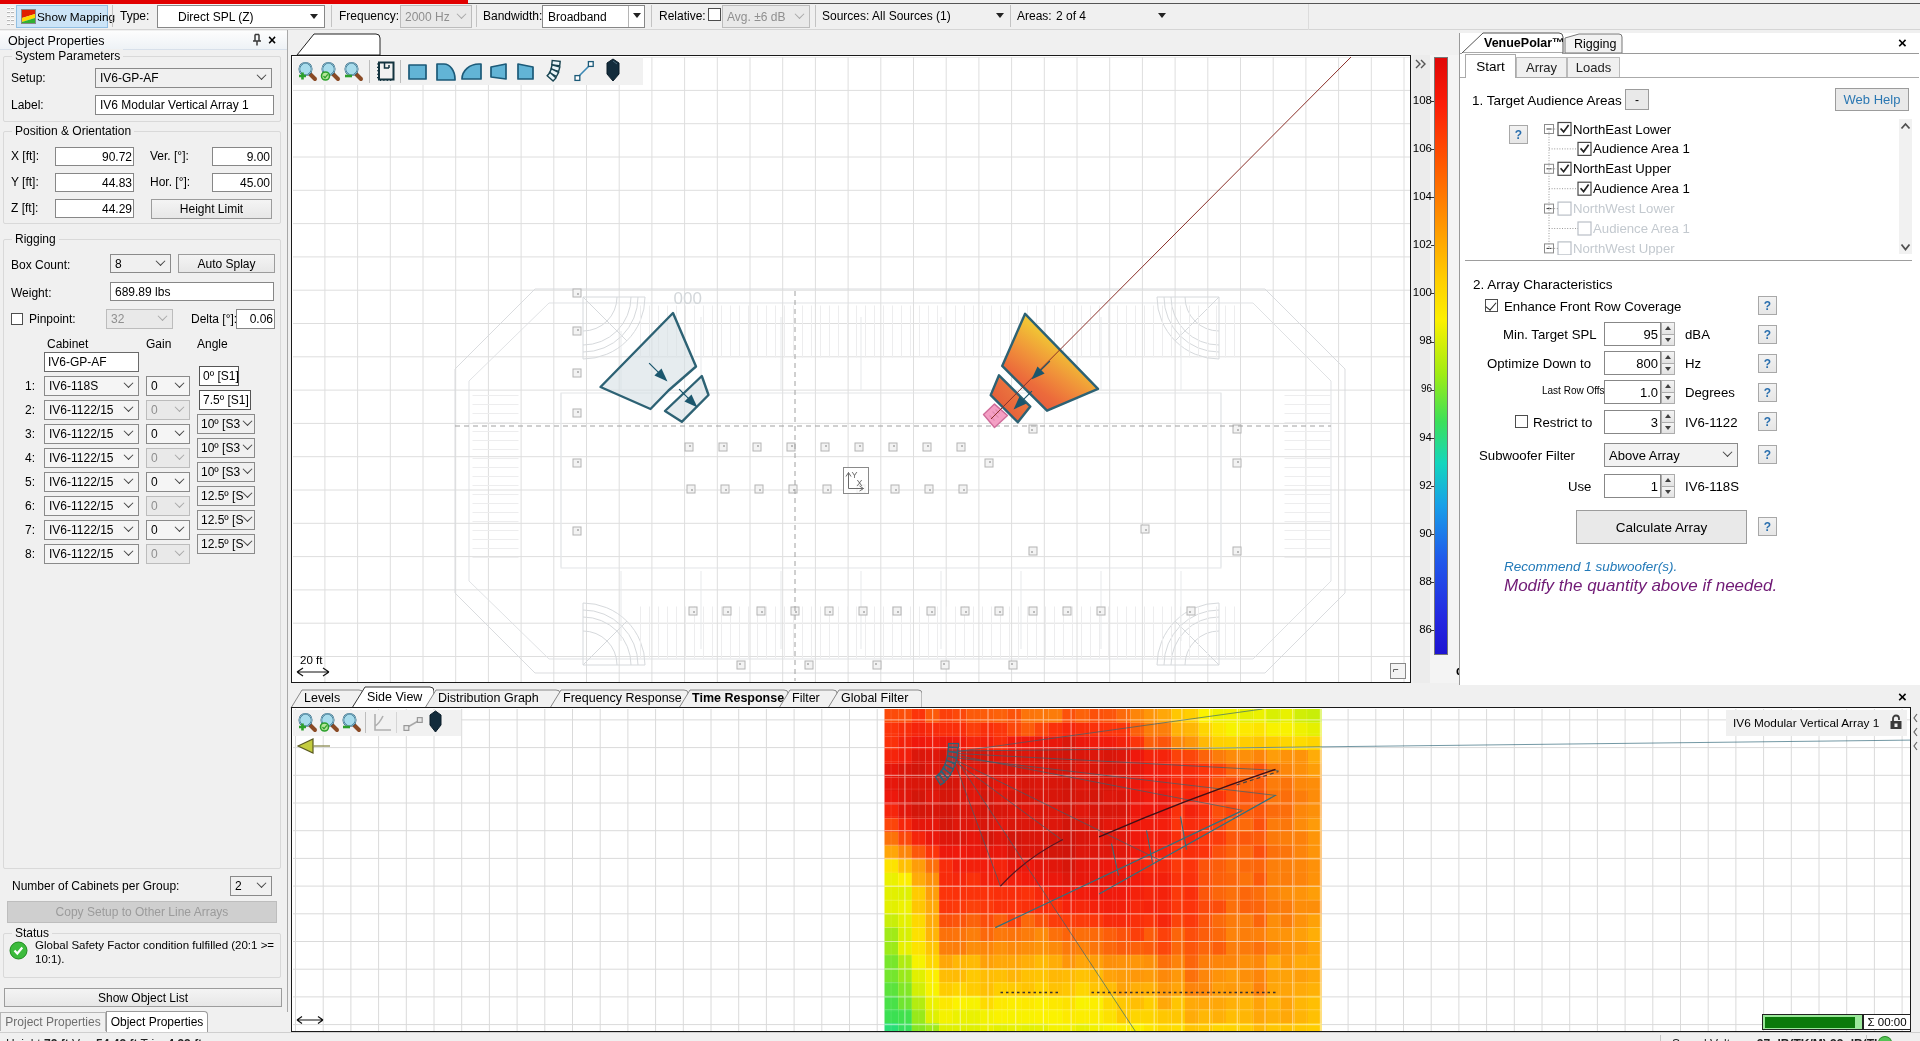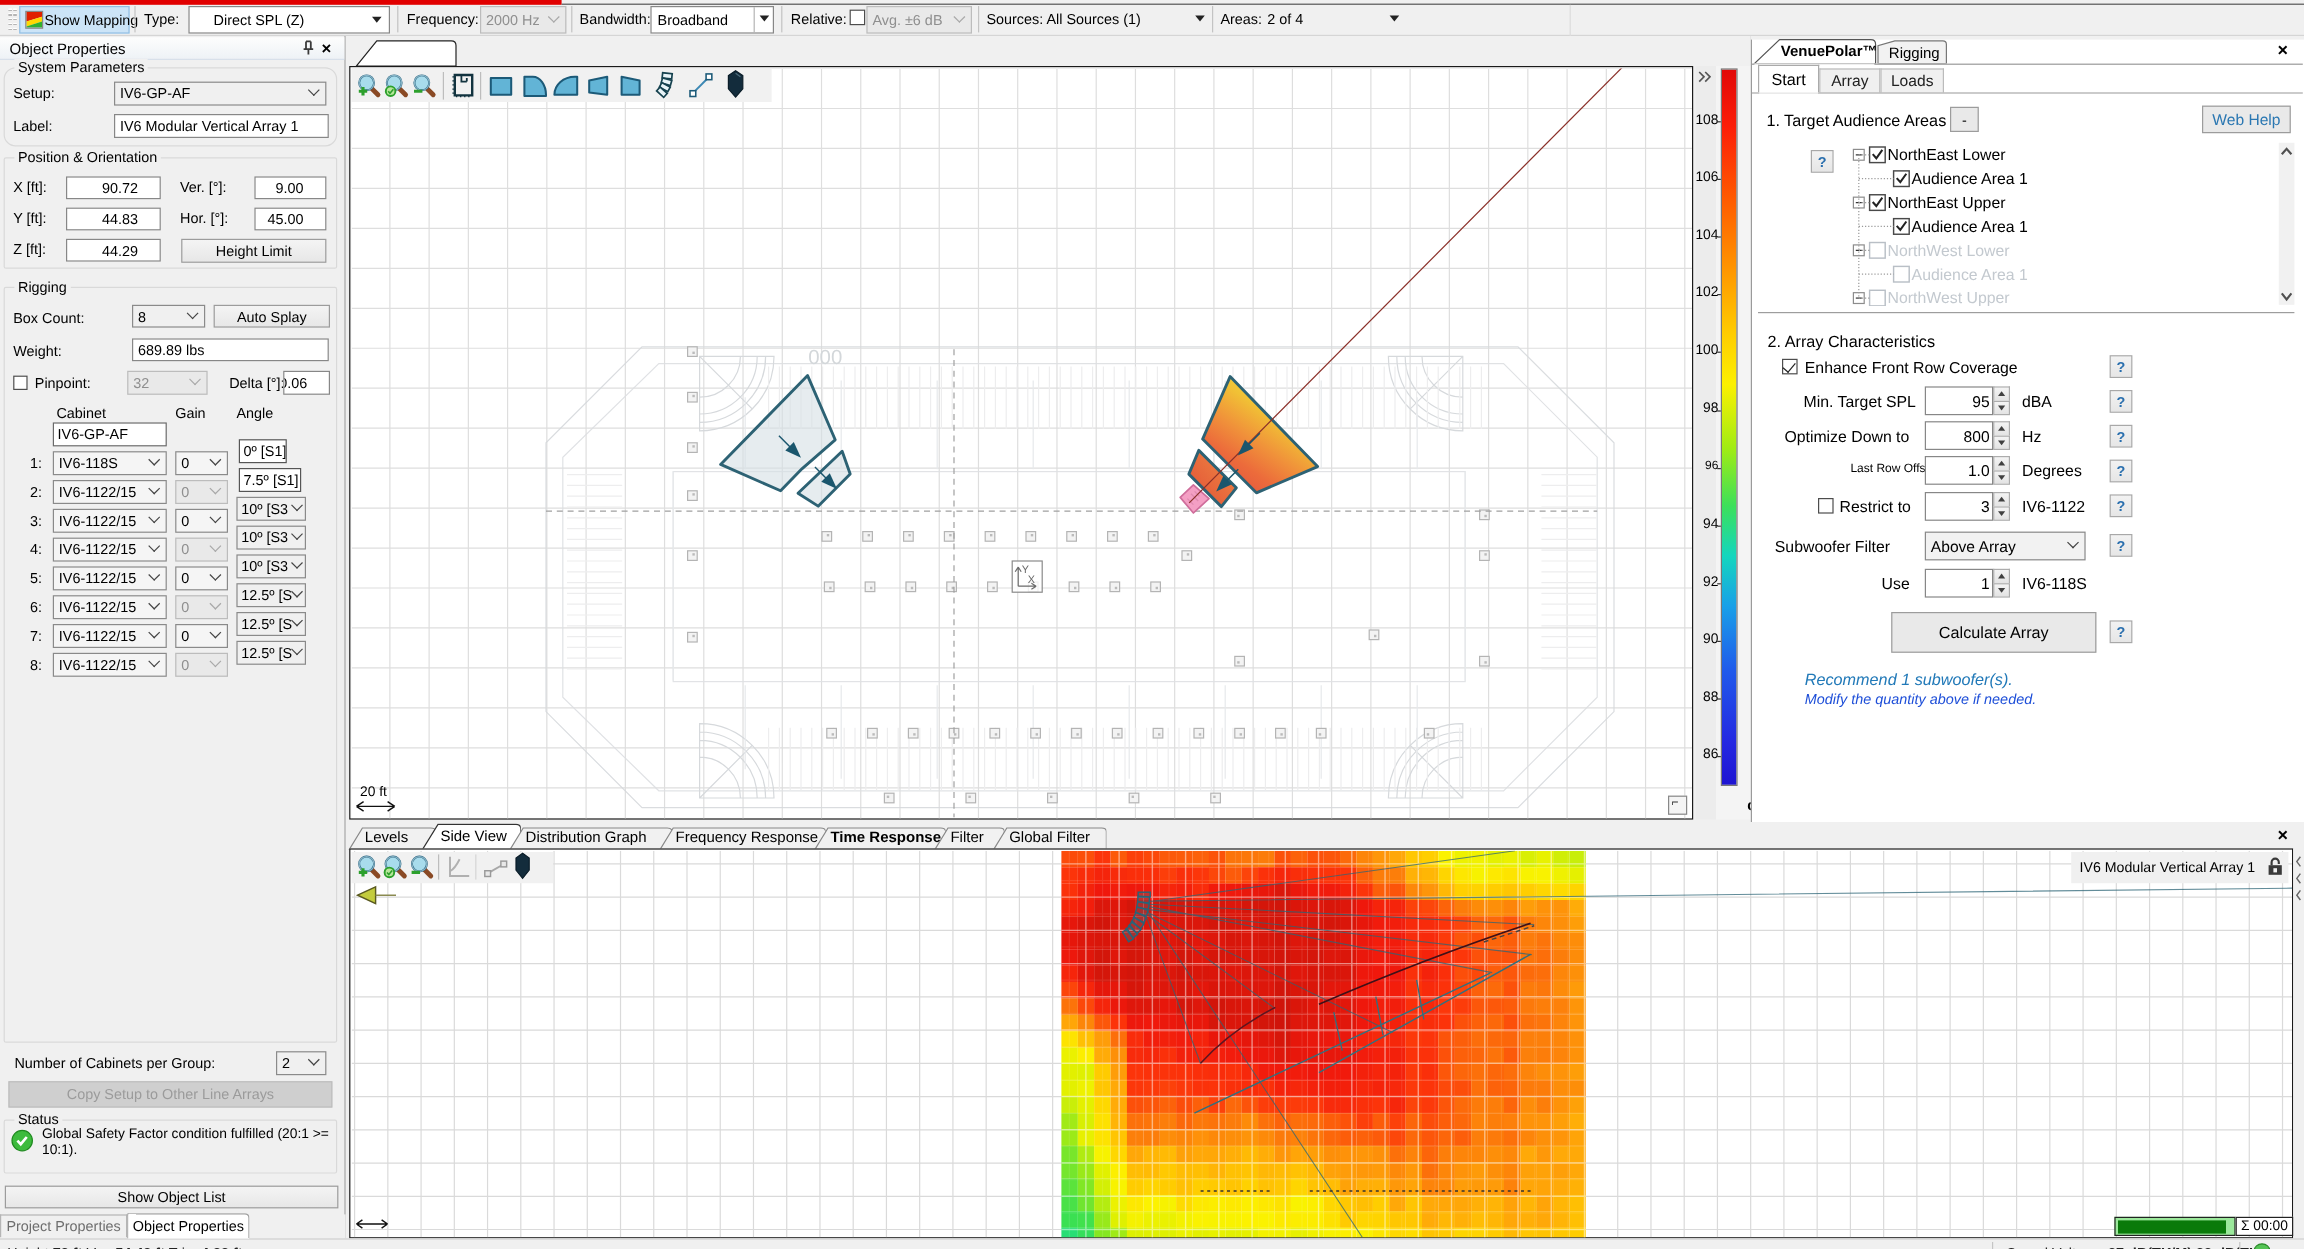--- a/index.html
+++ b/index.html
@@ -1,20 +1,20 @@
 <!DOCTYPE html>
 <html><head><meta charset="utf-8"><style>
 *{margin:0;padding:0;box-sizing:border-box;}
 html,body{width:1920px;height:1041px;overflow:hidden;background:#f0f0f0;
  font-family:"Liberation Sans",sans-serif;font-size:12px;color:#000;}
 .abs{position:absolute;}
 .lbl{position:absolute;white-space:nowrap;}
 .inp{position:absolute;background:#fff;border:1px solid #878787;font-size:12px;
  display:flex;align-items:center;white-space:nowrap;overflow:hidden;}
-.inp.num{justify-content:flex-end;padding-right:18px;}
+.inp.num{justify-content:flex-end;padding-right:1px;}
 .cmb{position:absolute;background:#f0f0f0;border:1px solid #8a8a8a;font-size:12px;
  display:flex;align-items:center;padding-left:4px;white-space:nowrap;overflow:hidden;}
 .cmb .chv{position:absolute;right:5px;top:50%;margin-top:-5px;width:8px;height:8px;}
 .chvs{display:block;width:7px;height:7px;border-right:1.6px solid #444;border-bottom:1.6px solid #444;transform:rotate(45deg) translate(-1px,-1px);}
 .cmb.dis{background:#e9e9e9;border-color:#bcbcbc;color:#8f8f8f;}
 .cmb.dis .chvs{border-color:#a8a8a8;}
 .btn{position:absolute;background:linear-gradient(#f4f4f4,#e7e7e7);border:1px solid #9c9c9c;
  display:flex;align-items:center;justify-content:center;font-size:12px;}
 .grp{position:absolute;border:1px solid #d9d9d9;border-radius:2px;}
 .grp>span{position:absolute;top:-8px;left:8px;background:#f0f0f0;padding:0 3px;font-size:12px;}
@@ -76,21 +76,21 @@
 <div class="abs" style="left:1308px;top:4px;width:1px;height:26px;background:#dcdcdc;"></div>
 <div class="abs" style="left:0;top:30px;width:288px;height:1002px;background:#f0f0f0;border-right:1px solid #a8a8a8;"></div>
 <div class="abs" style="left:0;top:31px;width:287px;height:19px;background:linear-gradient(#fdfdfd,#eef2f6);border-bottom:1px solid #d8e0ea;"></div>
 <div class="lbl" style="left:8px;top:34px;font-size:12.5px;">Object Properties</div>
 <svg class="abs" style="left:250px;top:33px;" width="14" height="14" viewBox="0 0 14 14">
 <g stroke="#3a3a3a" stroke-width="1.5" fill="none">
       <path d="M5 1.5 h4 M5 1.5 v6.5 M9 1.5 v6.5 M3 8 h8 M7 8 v4.5"></path>
     </g>
   </svg>
 <div class="lbl" style="left:268px;top:32px;font-size:14px;font-weight:bold;">×</div>
-<div class="grp" style="left:3px;top:56px;width:278px;height:66px;border-radius:10px;">
+<div class="grp" style="left:3px;top:56px;width:278px;height:66px;">
     <span>System Parameters</span>
   </div>
 <div class="lbl" style="left:11px;top:71px;">Setup:</div>
 <div class="cmb" style="left:95px;top:68px;width:177px;height:20px;">IV6-GP-AF<span class="chv">
       <span class="chvs"></span>
     </span></div>
 <div class="lbl" style="left:11px;top:98px;">Label:</div>
 <div class="inp" style="left:95px;top:95px;width:179px;height:20px;padding-left:4px;">IV6 Modular Vertical Array 1</div>
 <div class="grp" style="left:3px;top:131px;width:278px;height:93px;">
     <span>Position &amp; Orientation</span>
@@ -611,21 +611,21 @@
       <i></i>
     </div>
     <div class="dn">
       <i></i>
     </div>
   </div>
 <div class="lbl" style="left:1685px;top:479px;font-size:13.2px;">IV6-118S</div>
 <div class="btn" style="left:1576px;top:510px;width:171px;height:34px;font-size:13.5px;background:#e9e9e9;">Calculate Array</div>
 <div class="qbtn" style="left:1758px;top:517px;">?</div>
 <div class="lbl" style="left:1504px;top:559px;font-size:13.5px;font-style:italic;color:#2179b8;">Recommend 1 subwoofer(s).</div>
-<div class="lbl" style="left:1504px;top:576px;font-size:12px;font-style:italic;color:#1d4ed8;">Modify the quantity above if needed.</div>
+<div class="lbl" style="left:1504px;top:576px;font-size:17px;font-style:italic;color:#701a75;">Modify the quantity above if needed.</div>
 <div class="abs" style="left:291px;top:685px;width:1629px;height:347px;background:#f0f0f0;"></div>
 <svg class="abs" style="left:290px;top:689px;" width="73" height="19" viewBox="0 0 73 19">
     <path d="M12 1 L69 1 Q73 1 73 4 L73 19 L1 19 Z" fill="#f1f1f1" stroke="#888" stroke-width="1"></path>
   </svg>
 <div class="lbl" style="left:304px;top:691px;font-size:12.5px;">Levels</div>
 <svg class="abs" style="left:351px;top:686px;" width="83" height="22" viewBox="0 0 83 22">
     <path d="M14 1 L79 1 Q83 1 83 5 L83 22 L1 22 Z" fill="#fff" stroke="#333" stroke-width="1"></path>
   </svg>
 <div class="lbl" style="left:367px;top:690px;font-size:12.5px;">Side View</div>
 <svg class="abs" style="left:424px;top:689px;" width="136" height="19" viewBox="0 0 136 19">

